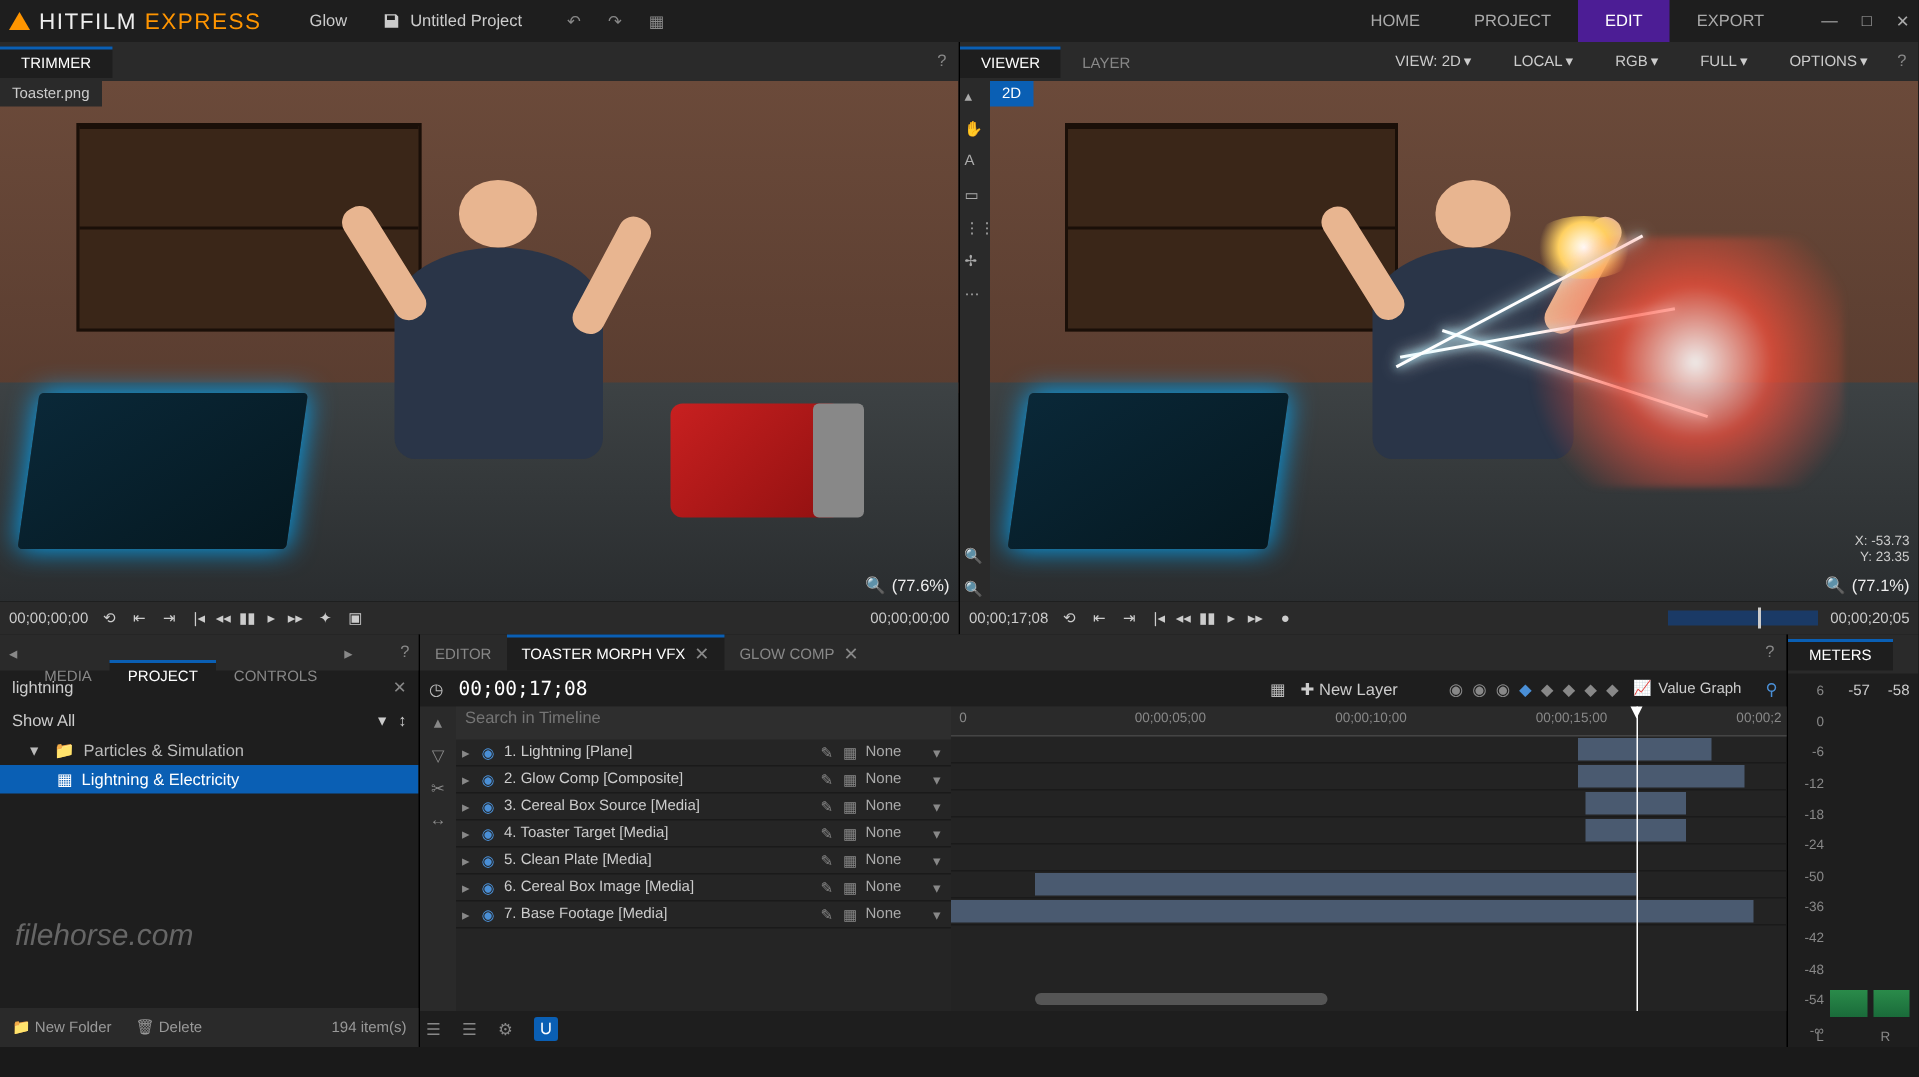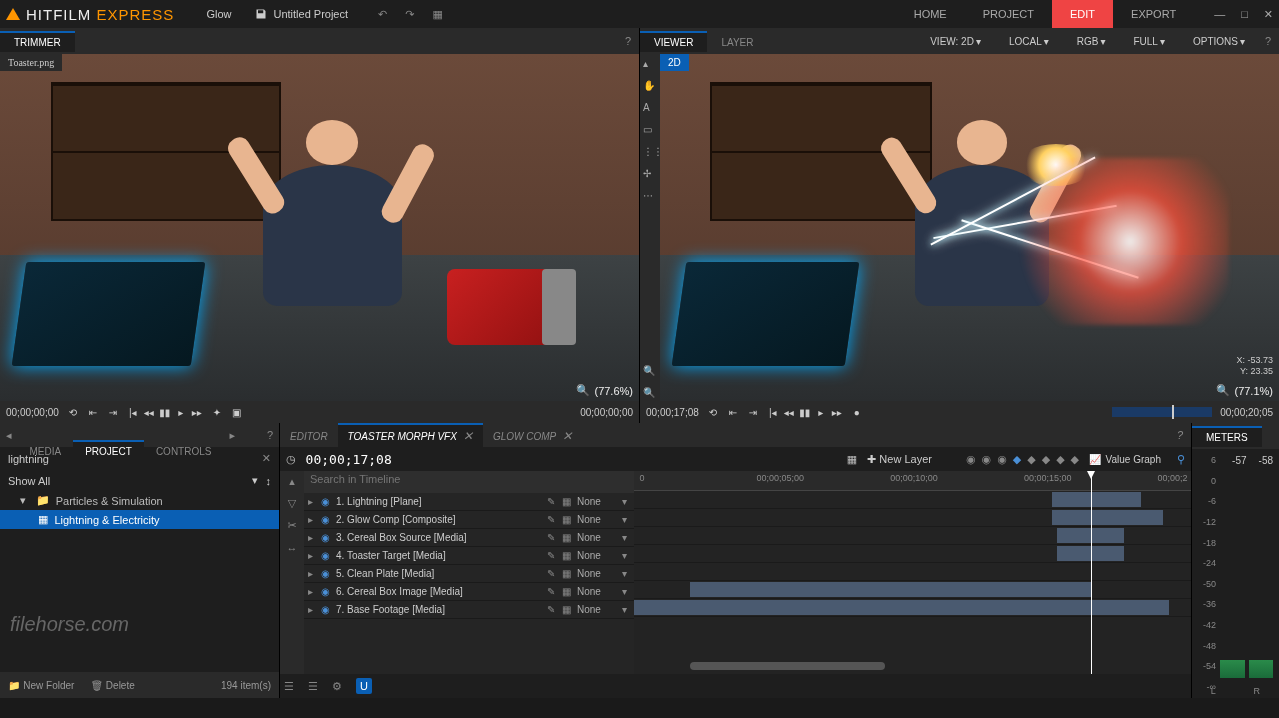--- a/index.html
+++ b/index.html
@@ -10,21 +10,21 @@
 .logo { display: flex; align-items: center; gap: 6px; margin-right: 20px; }
 .logo-tri { width: 0; height: 0; border-left: 7px solid transparent; border-right: 7px solid transparent; border-bottom: 12px solid #ff9500; }
 .logo-text { font-size: 15px; letter-spacing: 1px; }
 .logo-hitfilm { color: #eee; font-weight: 300; }
 .logo-express { color: #ff9500; font-weight: 300; }
 .menu-file { margin: 0 12px; color: #ccc; cursor: pointer; }
 .menu-project { margin: 0 12px; color: #ccc; display: flex; align-items: center; gap: 6px; }
 .topbar-icons { margin-left: 18px; display: flex; gap: 18px; color: #888; }
 .topbar-tabs { margin-left: auto; display: flex; height: 100%; }
 .topbar-tab { padding: 0 18px; display: flex; align-items: center; color: #aaa; cursor: pointer; font-size: 11px; }
-.topbar-tab.active { background: #ef4444; color: #fff; }
+.topbar-tab.active { background: #4c1d95; color: #fff; }
 .window-ctrl { display: flex; gap: 16px; margin-left: 20px; color: #aaa; }
 
 
 .panel-header { height: 26px; background: #2a2a2a; display: flex; align-items: center; position: relative; }
 .panel-tab { padding: 4px 14px; color: #ccc; font-size: 10px; border-top: 2px solid transparent; }
 .panel-tab.active { background: #1e1e1e; border-top-color: #0a5fb4; color: #fff; }
 .panel-tab.inactive { color: #888; }
 .panel-header .help-icon { position: absolute; right: 8px; color: #888; }
 
 
@@ -34,21 +34,21 @@
 
 .main-row { display: flex; height: 395px; }
 .trimmer-panel, .viewer-panel { flex: 1; display: flex; flex-direction: column; background: #1e1e1e; }
 .trimmer-panel { border-right: 1px solid #000; }
 
 
 .preview-wrap { flex: 1; position: relative; display: flex; }
 .tool-strip { width: 20px; background: #2a2a2a; display: flex; flex-direction: column; padding-top: 4px; gap: 8px; align-items: center; color: #aaa; font-size: 10px; }
 .tool-strip .tool { width: 14px; height: 14px; cursor: pointer; }
 .preview-img { flex: 1; position: relative; background: #0a0a0a; overflow: hidden; }
-.filename-tab { position: absolute; top: 0; left: 0; background: #2a2a2a; padding: 3px 8px; font-size: 10px; color: #ccc; z-index: 5; font-family: Liberation Serif, serif; }
+.filename-tab { position: absolute; top: 0; left: 0; background: #2a2a2a; padding: 3px 8px; font-size: 10px; color: #ccc; z-index: 5; }
 .mode-tab { position: absolute; top: 0; left: 0; background: #0a5fb4; padding: 3px 8px; font-size: 10px; color: #fff; z-index: 5; }
 .zoom-info { position: absolute; bottom: 4px; right: 6px; color: #eee; font-size: 11px; display: flex; align-items: center; gap: 4px; }
 .coords { position: absolute; bottom: 24px; right: 6px; font-size: 9px; color: #ccc; text-align: right; line-height: 11px; }
 
 
 .scene { position: absolute; inset: 0; }
 .wall { position: absolute; inset: 0; background: linear-gradient(#6b4a3a, #5a3d30 60%, #222 60%); }
 .desk { position: absolute; left: 0; right: 0; bottom: 0; height: 42%; background: linear-gradient(#3d4244, #2a2d2f); }
 .shelf { position: absolute; left: 8%; top: 8%; width: 36%; height: 40%; background: #3a2618; border: 2px solid #1a0f08; }
 .shelf::before, .shelf::after { content: ''; position: absolute; left: 0; right: 0; height: 2px; background: #1a0f08; }
@@ -89,21 +89,21 @@
 .tree { flex: 1; overflow: auto; font-size: 11px; }
 .tree-item { padding: 3px 8px 3px 20px; display: flex; align-items: center; gap: 6px; }
 .tree-item.child { padding-left: 38px; background: #0a5fb4; color: #fff; }
 .tree-item .fold { width: 10px; }
 .watermark { font-size: 20px; color: #666; font-style: italic; padding: 0 10px; margin-top: auto; margin-bottom: 36px; }
 .left-footer { height: 26px; background: #2a2a2a; display: flex; align-items: center; padding: 0 8px; gap: 16px; font-size: 10px; color: #999; }
 .left-footer .spacer { flex: 1; }
 
 
 .editor-panel { flex: 1; background: #1e1e1e; display: flex; flex-direction: column; }
-.editor-tabs { height: 24px; background: #2a2a2a; display: flex; align-items: center; font-style: italic; }
+.editor-tabs { height: 24px; background: #2a2a2a; display: flex; align-items: center; }
 .editor-tab { padding: 4px 10px; font-size: 10px; color: #888; display: flex; align-items: center; gap: 6px; border-top: 2px solid transparent; }
 .editor-tab.active { background: #1e1e1e; color: #fff; border-top-color: #0a5fb4; }
 .editor-tab .close { color: #888; font-size: 12px; }
 
 .timeline-ctrl { height: 24px; display: flex; align-items: center; padding: 0 6px; gap: 10px; font-size: 11px; }
 .timecode-big { font-family: monospace; font-size: 13px; color: #fff; }
 .new-layer { color: #ccc; cursor: pointer; }
 .kf-icons { display: flex; gap: 6px; color: #888; }
 .value-graph { margin-left: auto; color: #ccc; font-size: 10px; display: flex; align-items: center; gap: 4px; }
 

